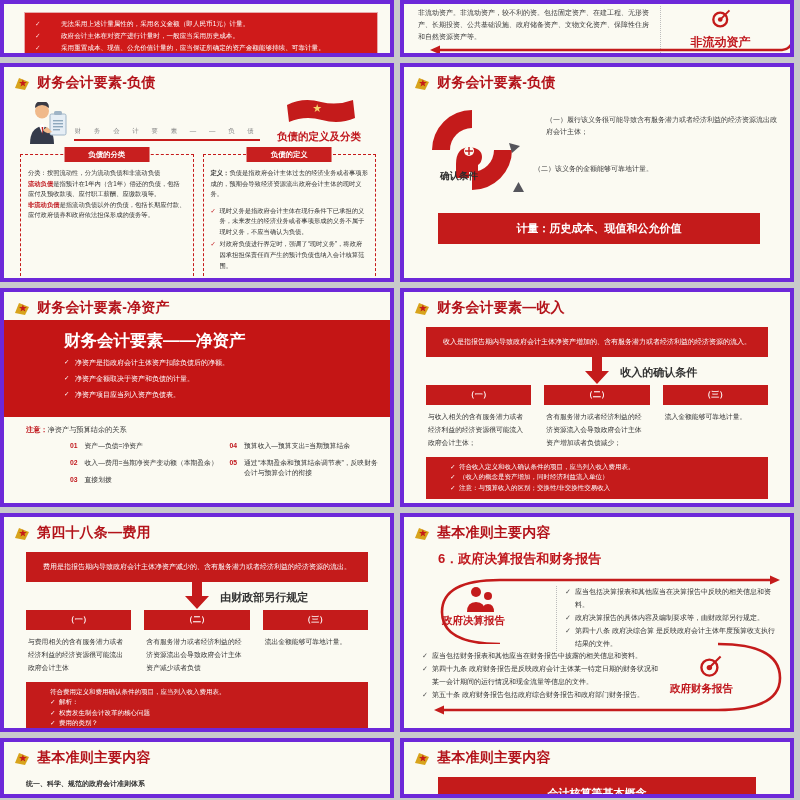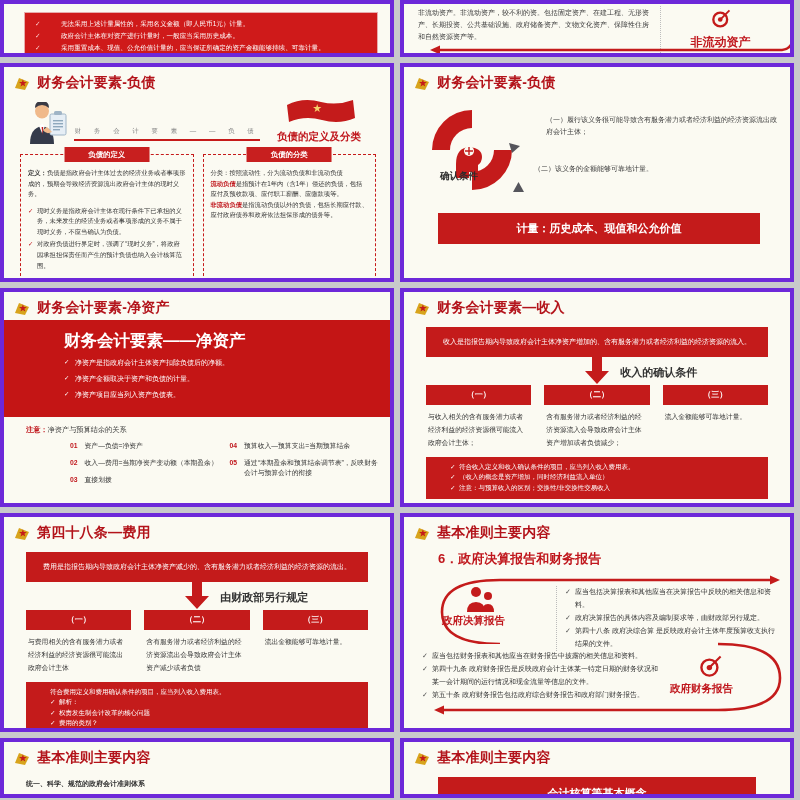--- a/index.html
+++ b/index.html
@@ -207,32 +207,32 @@
             <path d="M4 7 q16-8 34-3 q16 4 32-2 l2 18 q-16 7 -33 2 q-17-5 -33 2z" fill="#c41b1b"></path>
             <path d="M30 9 l2.6 2 -1 3.1 2.6-1.9 2.6 1.9 -1-3.1 2.6-2 -3.2 0 -1-3.1 -1 3.1z" fill="#f5d26b"></path>
           </svg>
         </span>
         <div class="ttl">负债的定义及分类</div>
       </div>
     </div>
 
     <div class="s3-cols">
       <div class="dashbox">
+        <div class="dashcap">负债的分类</div>
+        <p>分类：按照流动性，分为流动负债和非流动负债</p>
+        <p><span class="rd">流动负债</span><span>是指预计在1年内（含1年）偿还的负债，包括应付及预收款项、应付职工薪酬、应缴款项等。</span></p>
+        <p><span class="rd">非流动负债</span><span>是指流动负债以外的负债，包括长期应付款、应付政府债券和政府依法担保形成的债务等。</span></p>
+      </div>
+      <div class="dashbox">
         <div class="dashcap">负债的定义</div>
         <p><span class="b">定义：</span><span>负债是指政府会计主体过去的经济业务或者事项形成的，预期会导致经济资源流出政府会计主体的现时义务。</span></p>
         <ul>
           <li>现时义务是指政府会计主体在现行条件下已承担的义务，未来发生的经济业务或者事项形成的义务不属于现时义务，不应当确认为负债。</li>
           <li>对政府负债进行界定时，强调了“现时义务”，将政府因承担担保责任而产生的预计负债也纳入会计核算范围。</li>
         </ul>
-      </div>
-      <div class="dashbox">
-        <div class="dashcap">负债的分类</div>
-        <p>分类：按照流动性，分为流动负债和非流动负债</p>
-        <p><span class="rd">流动负债</span><span>是指预计在1年内（含1年）偿还的负债，包括应付及预收款项、应付职工薪酬、应缴款项等。</span></p>
-        <p><span class="rd">非流动负债</span><span>是指流动负债以外的负债，包括长期应付款、应付政府债券和政府依法担保形成的债务等。</span></p>
       </div>
     </div>
   </div>
 
   <div class="slide half col2">
     <div class="s-head">
       <span class="flag-ico">
         <svg width="17" height="15" viewBox="0 0 17 15">
             <path d="M1 12 L5 2 L15 6 L11 14 Z" fill="#d8a41c"></path>
             <path d="M5 6 l2.4 1.8 -0.9 2.8 2.4-1.7 2.4 1.7 -0.9-2.8 2.4-1.8 -3 0 -0.9-2.8 -0.9 2.8z" fill="#c41b1b"></path>

